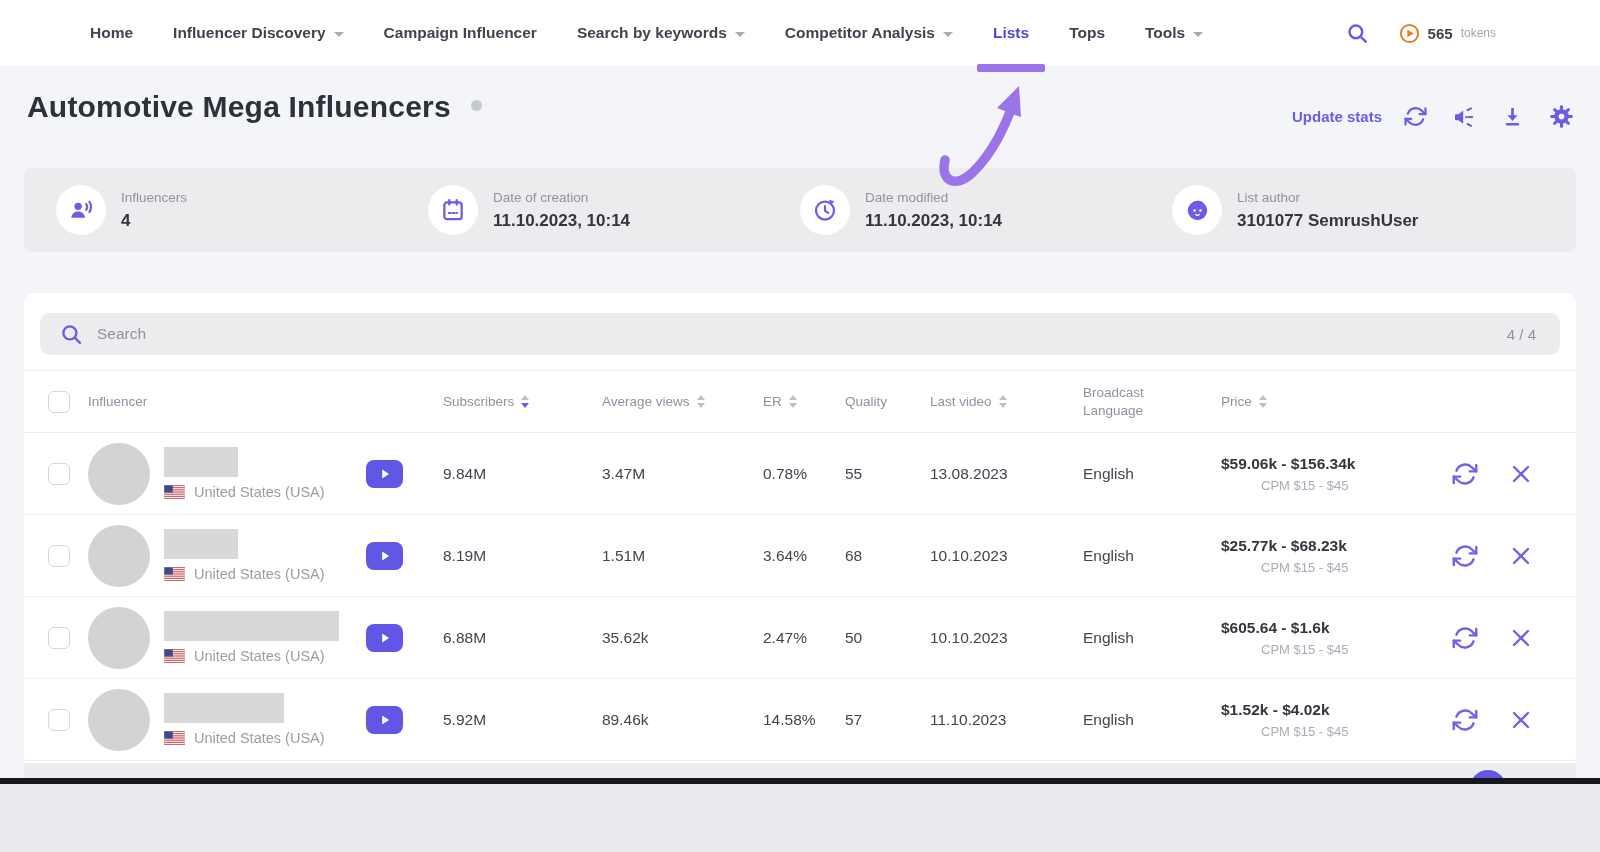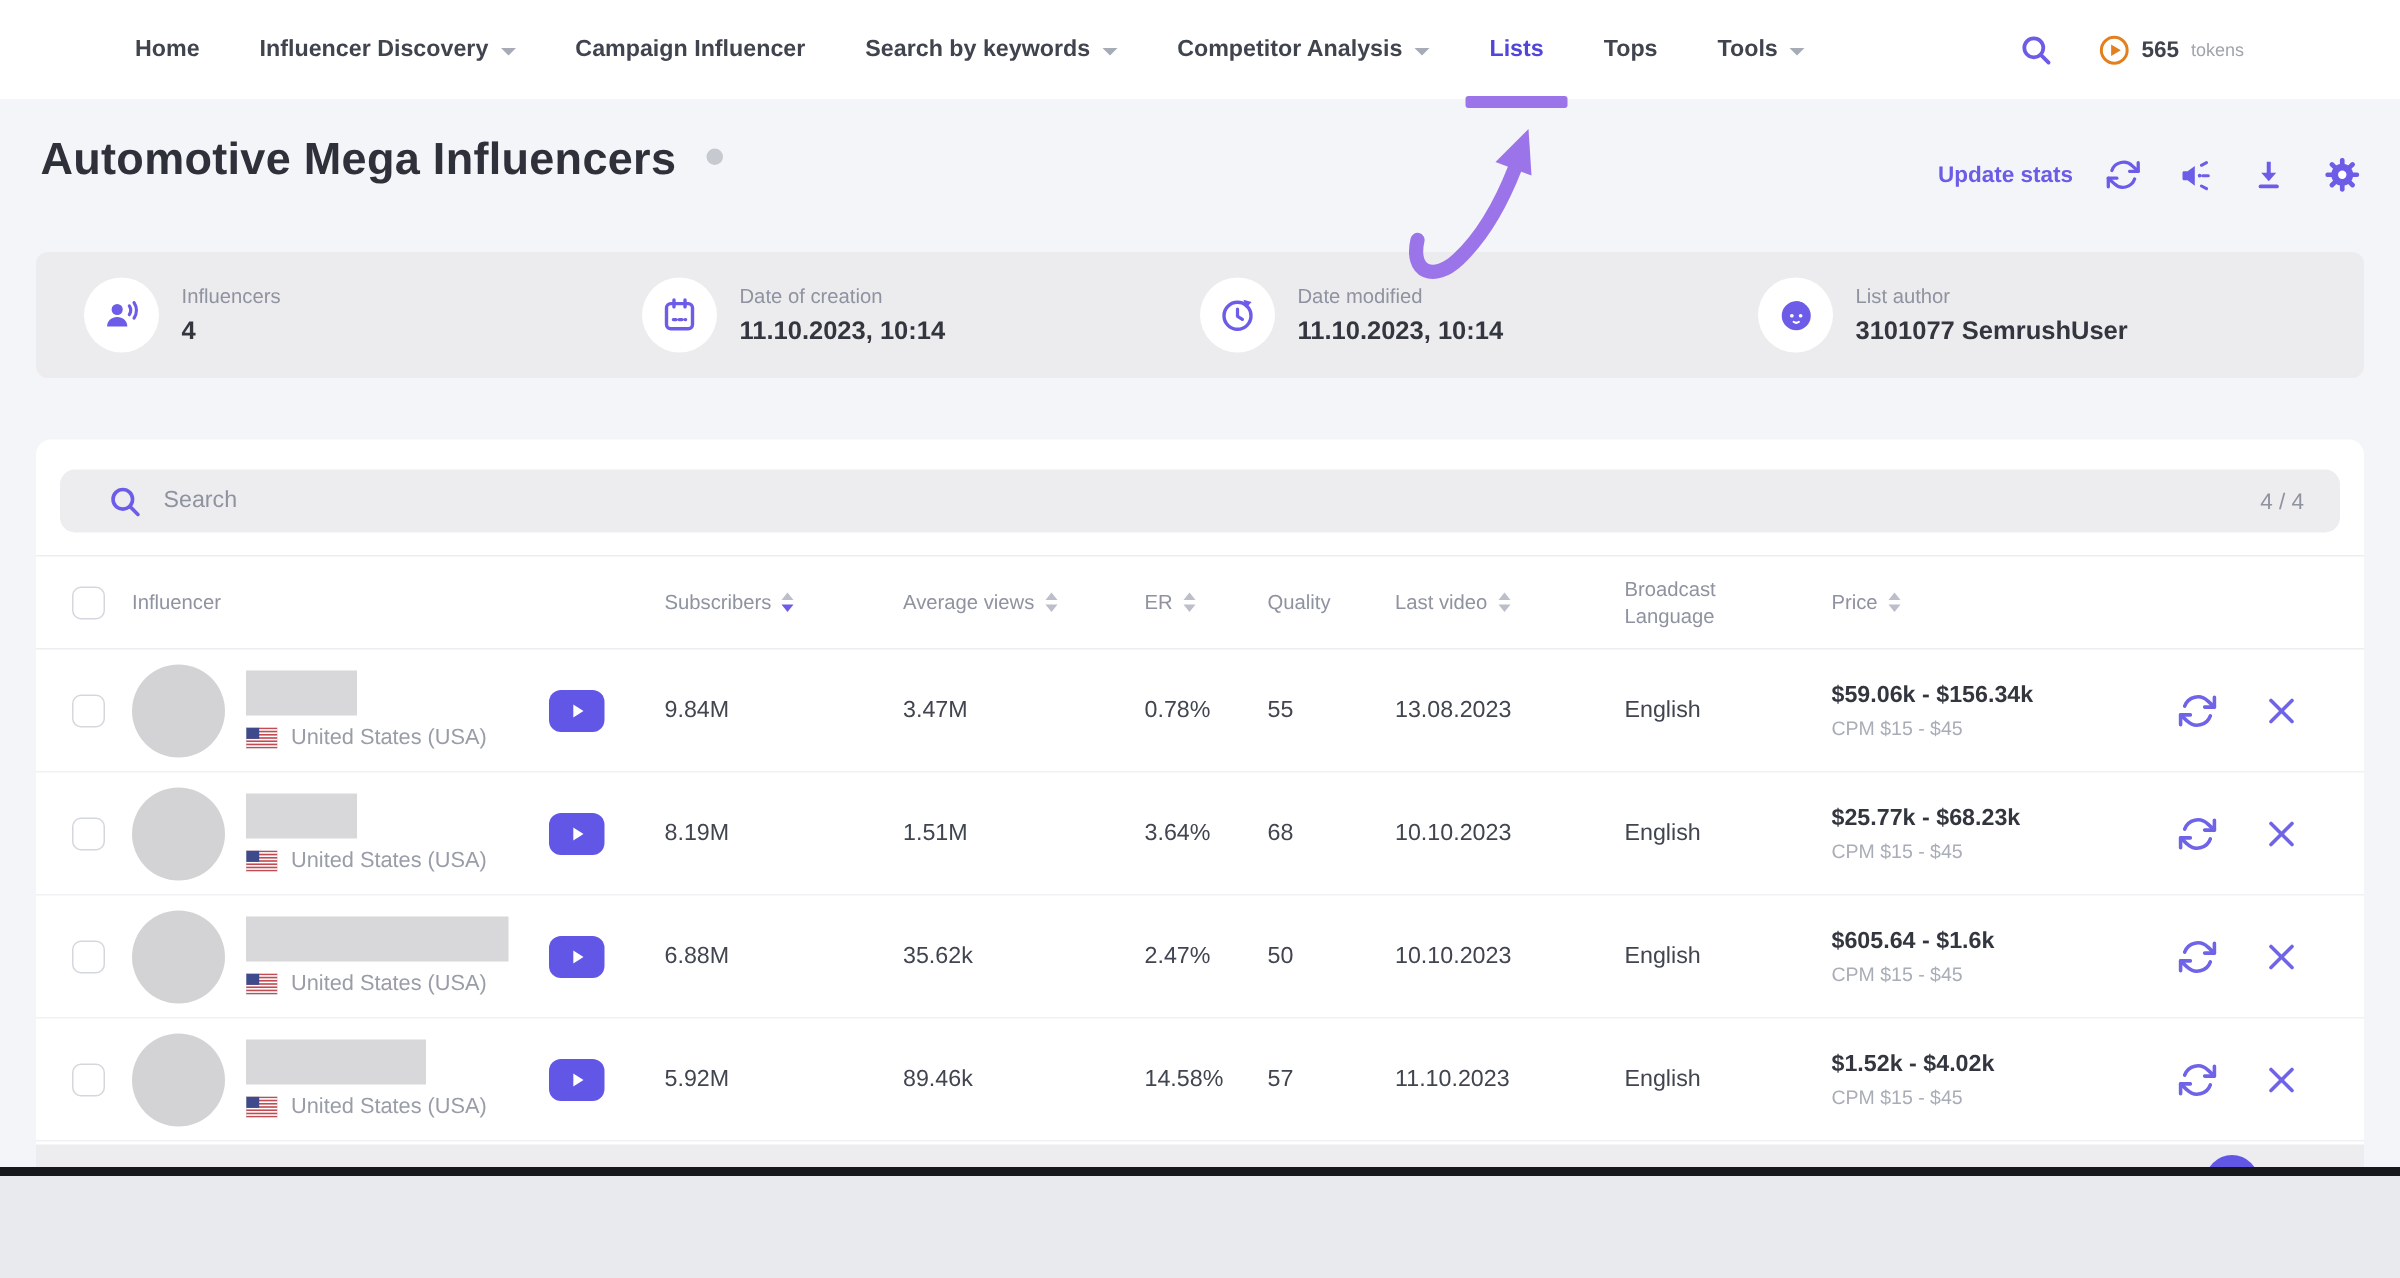--- a/index.html
+++ b/index.html
@@ -42,21 +42,21 @@
   .sum-badge { width:50px; height:50px; border-radius:50%; background:#fff; flex:none;
                display:flex; align-items:center; justify-content:center; }
   .sum-label { font-size:13.5px; color:#8f93a0; margin-bottom:6px; }
   .sum-value { font-size:17px; font-weight:700; color:#33363f; }
 
   
   .card { position:absolute; top:293px; left:24px; right:24px; height:519px; background:#fff;
           border-radius:10px; }
   .search-wrap { padding:20px 16px 15px 16px; }
   .search-bar { height:42px; background:#ededf0; border-radius:10px; display:flex;
-                align-items:center; padding:0 24px 0 32px; gap:14px; }
+                align-items:center; padding:0 24px 0 20px; gap:14px; }
   .search-bar input { flex:1; border:none; outline:none; background:transparent;
                       font-family:"Liberation Sans", sans-serif; font-size:15.5px; color:#3f434e; }
   .search-bar input::placeholder { color:#8f93a0; }
   .search-count { font-size:15px; color:#8f93a0; white-space:nowrap; }
 
   .grid-cols { display:grid;
     grid-template-columns:64px 355px 159px 161px 82px 85px 153px 138px 183px 1fr; }
   .thead { height:63px; align-items:center; border-top:1px solid #ecedf1;
            border-bottom:1px solid #ecedf1; color:#8f93a0; font-size:13.5px; }
   .th { display:flex; align-items:center; gap:7px; cursor:pointer; }
@@ -75,21 +75,21 @@
   .row { height:82px; align-items:center; border-bottom:1px solid #f0f1f4; }
   .cell-inf { display:flex; align-items:center; height:100%; }
   .avatar { width:62px; height:62px; border-radius:50%; background:#d3d3d5; margin-right:14px; flex:none; }
   .inf-meta { display:flex; flex-direction:column; gap:7px; }
   .name-blur { height:30px; background:#d8d8da; }
   .country { display:flex; align-items:center; gap:9px; font-size:14.5px; color:#999da7; }
   .play-btn { margin-left:auto; margin-right:40px; width:37px; height:28px; border-radius:8px;
               background:#6156e6; display:flex; align-items:center; justify-content:center; cursor:pointer; }
   .val { font-size:15.5px; color:#41454f; }
   .price-main { font-size:15.5px; font-weight:700; color:#33363f; }
-  .price-cpm { font-size:13px; color:#a9adb7; margin-top:5px; }
+  .price-cpm { font-size:13px; color:#a9adb7; margin-top:5px;margin-left:40px; }
   .cell-actions { display:flex; justify-content:flex-end; align-items:center; gap:32px; padding-right:44px; }
   .row-icon { cursor:pointer; display:flex; }
 
   .card-footer { position:absolute; left:0; right:0; bottom:0; height:49px; background:#ededf0;
                  border-radius:0 0 10px 10px; display:flex; align-items:center;
                  padding:0 34px 0 24px; }
   .show { display:flex; align-items:center; gap:10px; cursor:pointer; }
   .show .lbl { font-size:15px; color:#8f93a0; }
   .show .v { font-size:15px; font-weight:600; color:#3f434e; }
   .show .caret { border-top-color:#6b6f79; }

